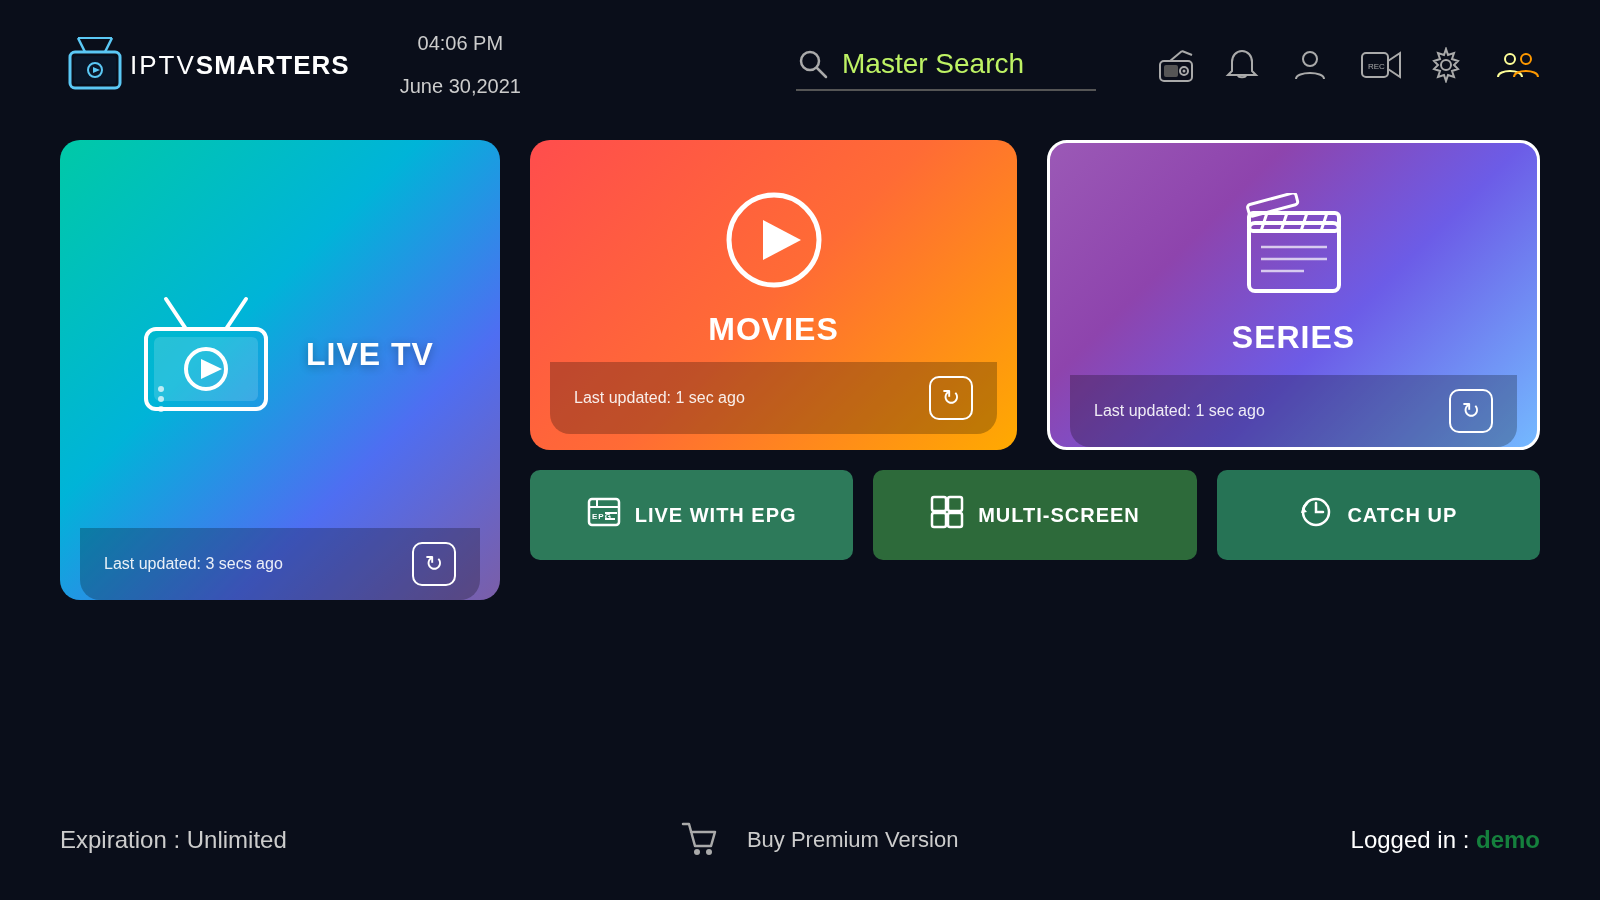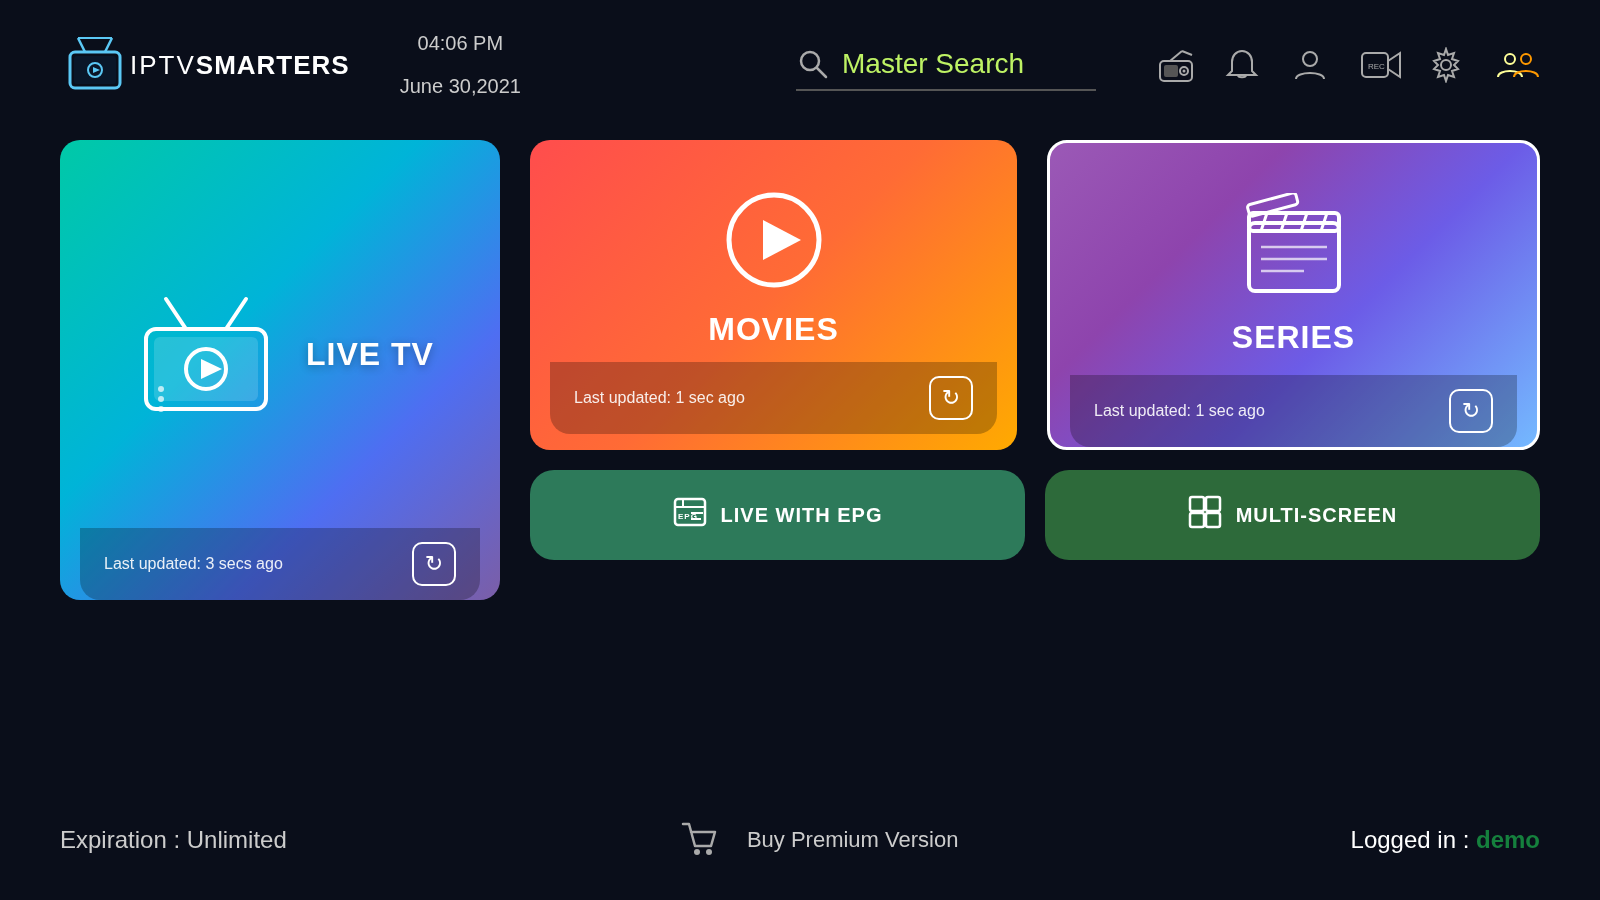--- a/index.html
+++ b/index.html
@@ -235,21 +235,21 @@
 
     
     .bottom-buttons {
       display: flex;
       gap: 20px;
       height: 90px;
     }
 
     .bottom-btn {
       flex: 1;
-      border-radius: 24px;
+      border-radius: 10px;
       background: #2d7a5a;
       display: flex;
       align-items: center;
       justify-content: center;
       gap: 14px;
       font-size: 20px;
       font-weight: 700;
       letter-spacing: 1px;
       cursor: pointer;
       color: white;
@@ -476,20 +476,31 @@
           <svg width="34" height="34" viewBox="0 0 34 34">
             <rect x="2" y="2" width="14" height="14" rx="2" fill="none" stroke="white" stroke-width="2.5"></rect>
             <rect x="18" y="2" width="14" height="14" rx="2" fill="none" stroke="white" stroke-width="2.5"></rect>
             <rect x="2" y="18" width="14" height="14" rx="2" fill="none" stroke="white" stroke-width="2.5"></rect>
             <rect x="18" y="18" width="14" height="14" rx="2" fill="none" stroke="white" stroke-width="2.5"></rect>
           </svg>
         </span>
         <span>MULTI-SCREEN</span>
       </div>
 
+      <div class="bottom-btn" style="background: #267355;">
+        <span class="btn-icon">
+          <svg width="34" height="34" viewBox="0 0 34 34">
+            <circle cx="17" cy="17" r="13" fill="none" stroke="white" stroke-width="2.5"></circle>
+            <polyline points="17,8 17,17 24,17" fill="none" stroke="white" stroke-width="2.5" stroke-linecap="round"></polyline>
+            <path d="M8 8 C5 11 4 14 4 17" fill="none" stroke="white" stroke-width="2.5" stroke-linecap="round"></path>
+            <polygon points="4,12 2,18 8,17" fill="white"></polygon>
+          </svg>
+        </span>
+        <span>CATCH UP</span>
+      </div>
     </div>
   </div>
 </div>
 
 <div class="footer">
   <span class="expiration">Expiration : Unlimited</span>
 
   <div class="buy-premium">
     <svg width="40" height="40" viewBox="0 0 40 40">
       <path d="M4 4 L10 4 L16 26 L32 26 L36 12 L12 12" fill="none" stroke="#aaa" stroke-width="2.5" stroke-linecap="round" stroke-linejoin="round"></path>

